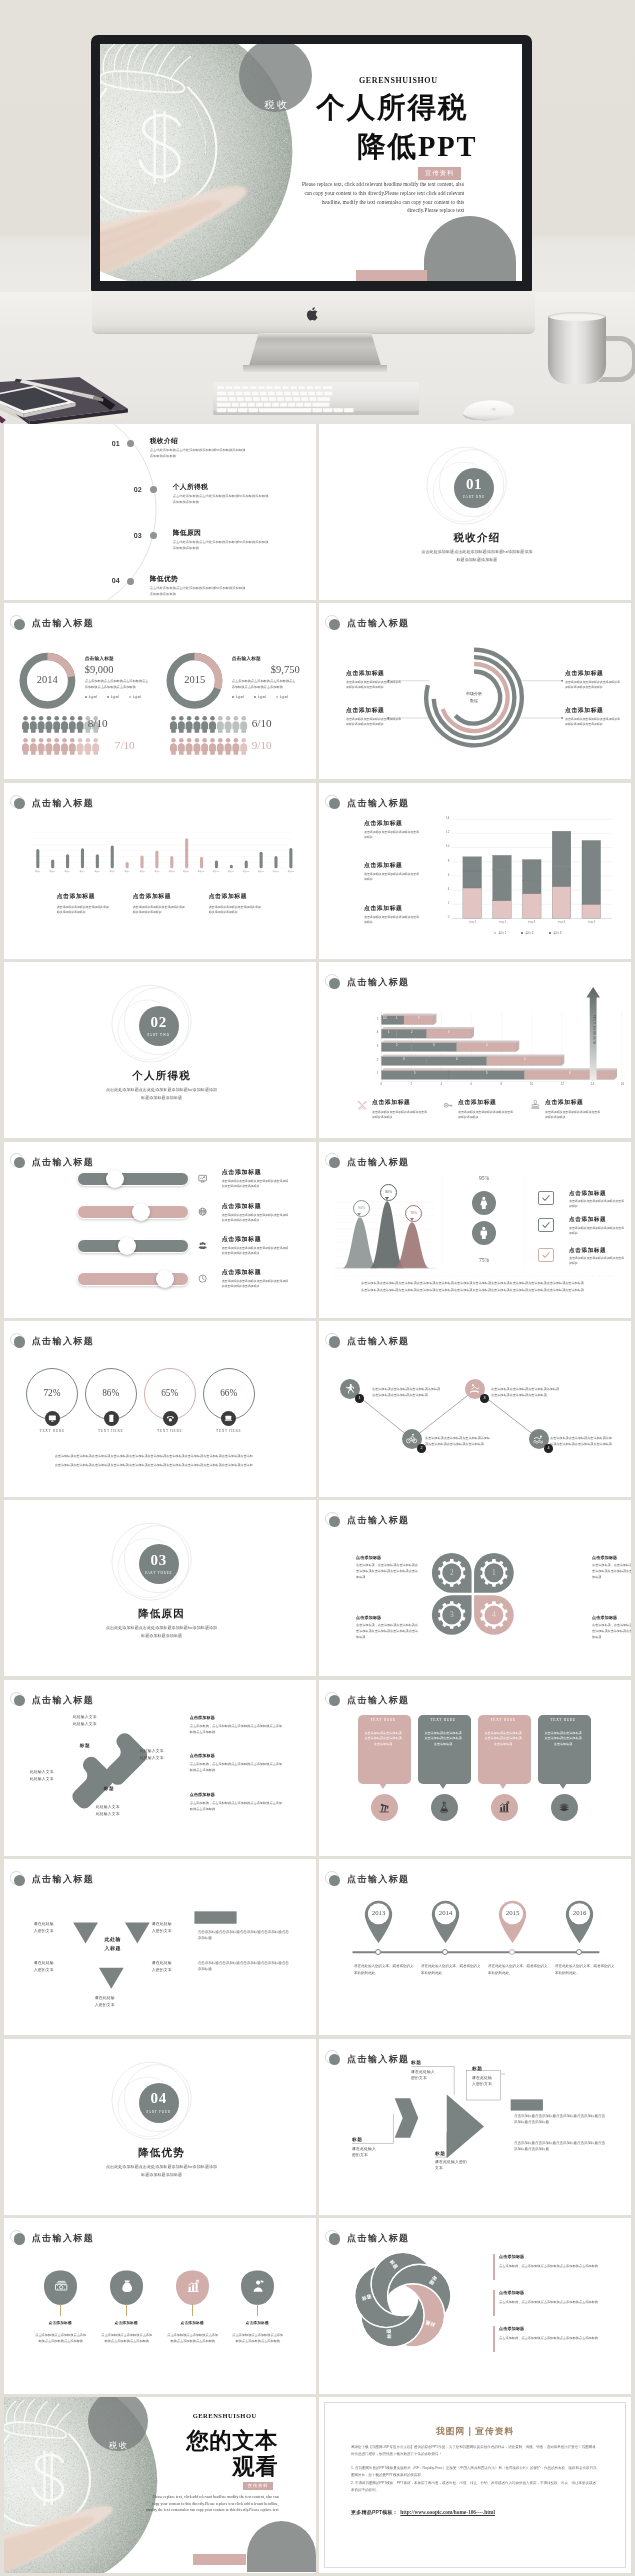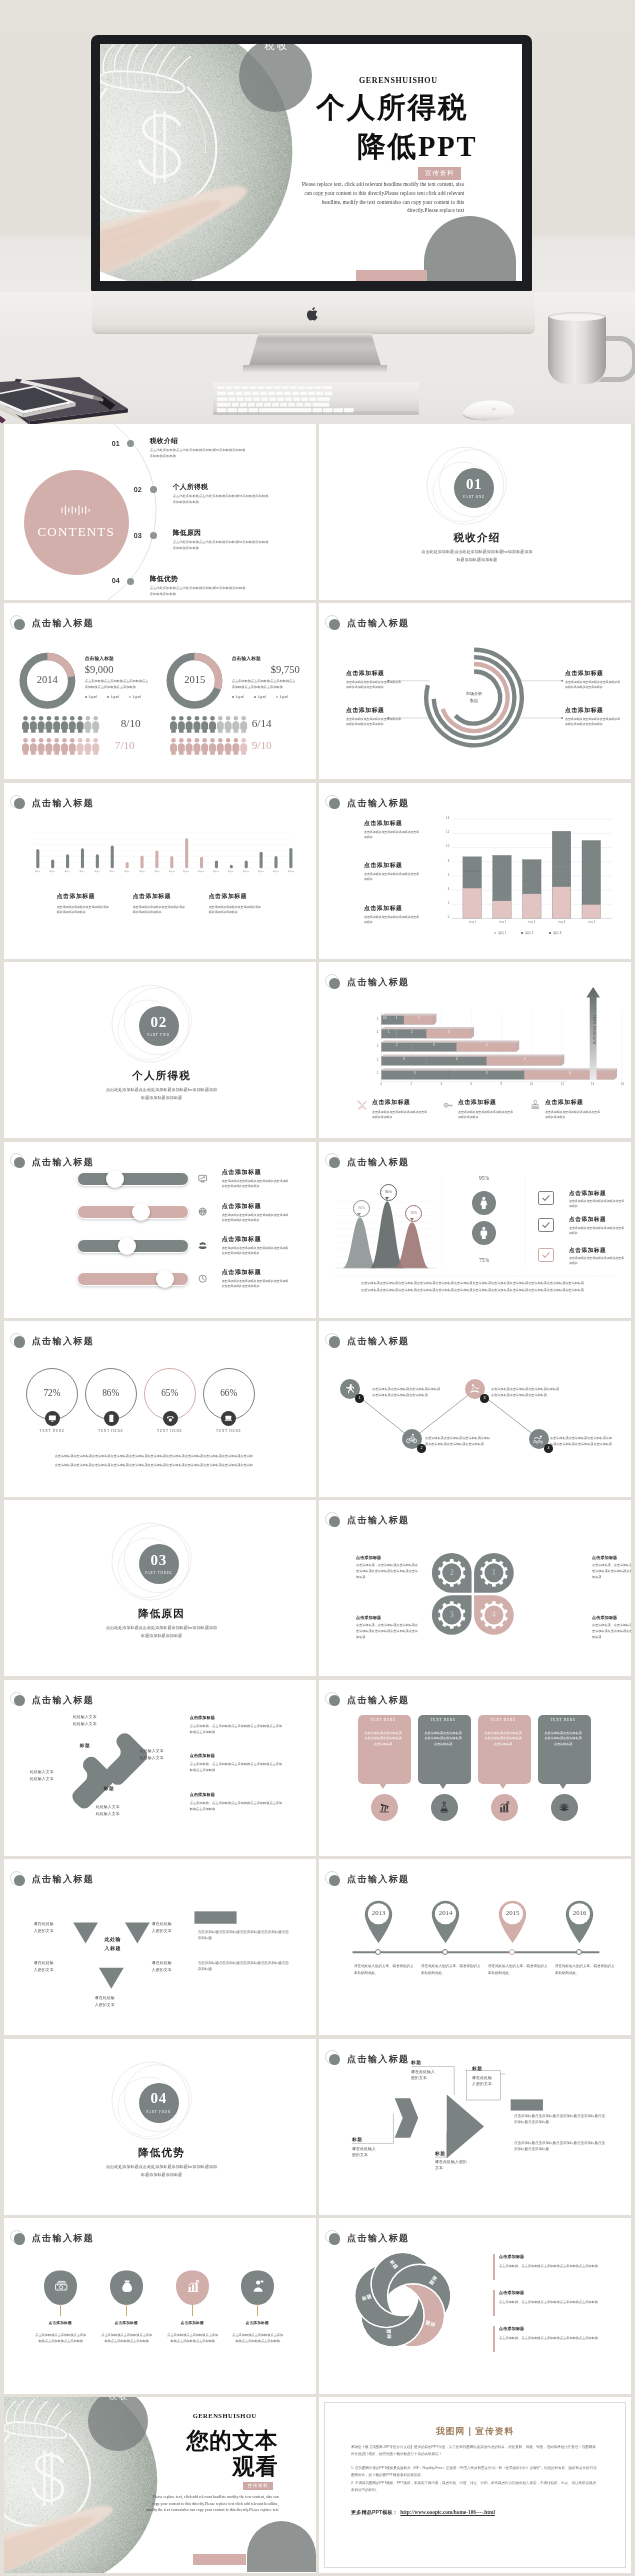--- a/index.html
+++ b/index.html
@@ -32,21 +32,21 @@
        background:#f4f3f2;box-shadow:inset 0 1.2px 1.9px rgba(0,0,0,.14);}
   .mughandle{position:absolute;left:598px;top:336px;width:28.5px;height:36px;
        border:5.6px solid #b9b8b5;border-left-color:transparent;border-radius:0 17.4px 17.4px 0;}
   .kbd{position:absolute;left:213px;top:382px;width:206px;height:33px;}
   .mouse{position:absolute;left:458px;top:398px;width:58px;height:23.6px;}
   .books{position:absolute;left:-18.6px;top:360px;width:168px;height:65px;}
 
   
   .cs{position:absolute;inset:0;background:#fff;overflow:hidden;}
   .cs .badge{position:absolute;left:139px;top:-5px;width:73px;height:73px;border-radius:50%;
-       background:rgba(122,127,126,.80);display:flex;align-items:flex-start;justify-content:center;
+       background:rgba(122,127,126,.80);display:flex;align-items:flex-end;justify-content:center;
        color:#fff;font-size:10px;letter-spacing:2.5px;text-indent:2.5px;}
   .cs .en{position:absolute;left:205px;top:32px;width:186px;text-align:center;
        font-family:"Liberation Serif",serif;font-weight:700;font-size:8px;letter-spacing:0.6px;color:#1a1a1a;}
   .cs .cn{position:absolute;width:186px;text-align:center;color:#101010;
        font-size:28.5px;font-weight:700;letter-spacing:1.9px;line-height:28.5px;
        font-family:"Liberation Serif",serif;}
   .cs .pill{position:absolute;background:#cda8a5;color:#fff;
        font-size:6.2px;padding:1.9px 6.8px;letter-spacing:1.2px;}
   .cs .para{position:absolute;left:194px;width:170px;text-align:right;
        font-family:"Liberation Serif",serif;font-size:5.1px;line-height:8.7px;color:#3d3d3d;letter-spacing:0.1px;}
@@ -315,36 +315,20 @@
     <path d="M8 26 C 14 32 34 36 52 36 C 30 37 6 34 8 26 Z" fill="#b9b8b5" opacity=".7"></path>
     <ellipse cx="58" cy="18" rx="3" ry="2.2" fill="#cfcecb" opacity=".6"></ellipse>
   </svg>
 </div>
 <div class="grid">
 <div class="row">
 <div class="slide">
           <svg width="312" height="176" style="position:absolute;left:0;top:0;" viewBox="0 0 503 283">
             <path d="M177 0 A174.1 174.1 0 0 1 167.3 283" fill="none" stroke="#cbcbcb" stroke-width=".9"></path>
           </svg>
-          <div style="position:absolute;left:20px;top:46px;width:105px;height:105px;border-radius:50%;background:#d3afac;display:flex;flex-direction:column;align-items:center;justify-content:center;">
-            <svg width="31" height="10.5" viewBox="0 0 50 17">
-              <g stroke="#fff" stroke-width="1.7">
-                <path d="M1.5 4v9"></path>
-                <path d="M7 1v15"></path>
-                <path d="M12.5 5v7"></path>
-                <path d="M18 2v13"></path>
-                <path d="M23.5 5v7"></path>
-                <path d="M29 1v15"></path>
-                <path d="M34.5 4v9"></path>
-                <path d="M40 2v13"></path>
-                <path d="M45.5 6v5"></path>
-              </g>
-            </svg>
-            <div style="color:#fff;font-family:'Liberation Serif',serif;font-size:13px;letter-spacing:1.2px;margin-top:9.3px;">CONTENTS</div>
-          </div>
           <div>
             <div style="position:absolute;left:108px;top:17px;width:12.4px;font-size:7.1px;line-height:7.4px;color:#3a3a3a;font-weight:700;text-align:left;letter-spacing:0.2px;">01</div>
             <div style="position:absolute;left:123px;top:16px;width:7.4px;height:7.4px;border-radius:50%;background:#8d9493;"></div>
             <div style="position:absolute;left:146px;top:13px;width:74px;font-size:6.8px;line-height:8px;color:#1c1c1c;font-weight:700;text-align:left;letter-spacing:0.3px;">税收介绍</div>
             <div style="position:absolute;left:146px;top:24px;width:99px;font-size:3.2px;line-height:5.6px;color:#5d5d5d;font-weight:400;text-align:left;letter-spacing:0.1px;">点击此处添加标题点击此处添加标题添加标题he添加标题添加标题添加标题添加标题</div>
           </div>
           <div>
             <div style="position:absolute;left:130px;top:63px;width:12.4px;font-size:7.1px;line-height:7.4px;color:#3a3a3a;font-weight:700;text-align:left;letter-spacing:0.2px;">02</div>
             <div style="position:absolute;left:146px;top:62px;width:7.4px;height:7.4px;border-radius:50%;background:#8d9493;"></div>
             <div style="position:absolute;left:169px;top:59px;width:74px;font-size:6.8px;line-height:8px;color:#1c1c1c;font-weight:700;text-align:left;letter-spacing:0.3px;">个人所得税</div>
@@ -440,21 +424,21 @@
             </g>
             <g transform="translate(100.4,0) scale(1.12)" fill="#bcc1c0">
               <circle cx="5" cy="3.3" r="3.3"></circle>
               <path d="M5 7.4c-3 0-5 2-5 4.6v7.2h1.7V24h6.6v-4.8H10v-7.2C10 9.4 8 7.4 5 7.4Z"></path>
             </g>
             <g transform="translate(113.0,0) scale(1.12)" fill="#bcc1c0">
               <circle cx="5" cy="3.3" r="3.3"></circle>
               <path d="M5 7.4c-3 0-5 2-5 4.6v7.2h1.7V24h6.6v-4.8H10v-7.2C10 9.4 8 7.4 5 7.4Z"></path>
             </g>
           </svg>
-          <div style="position:absolute;left:112px;top:114px;width:30px;font-size:11.2px;line-height:13.6px;color:#555;font-weight:400;text-align:center;letter-spacing:0px;font-family:'Liberation Serif',serif;">8/10</div>
+          <div style="position:absolute;left:84px;top:114px;width:30px;font-size:11.2px;line-height:13.6px;color:#555;font-weight:400;text-align:left;letter-spacing:0px;font-family:'Liberation Serif',serif;">8/10</div>
           <svg width="87" height="17.4" style="position:absolute;left:18.6px;top:135px;" viewBox="0 0 140 28">
             <g transform="translate(0.0,0) scale(1.12)" fill="#d2aeab">
               <circle cx="5" cy="3.3" r="3.3"></circle>
               <path d="M5 7.4c-3 0-5 2-5 4.6v7.2h1.7V24h6.6v-4.8H10v-7.2C10 9.4 8 7.4 5 7.4Z"></path>
             </g>
             <g transform="translate(12.6,0) scale(1.12)" fill="#d2aeab">
               <circle cx="5" cy="3.3" r="3.3"></circle>
               <path d="M5 7.4c-3 0-5 2-5 4.6v7.2h1.7V24h6.6v-4.8H10v-7.2C10 9.4 8 7.4 5 7.4Z"></path>
             </g>
             <g transform="translate(25.1,0) scale(1.12)" fill="#d2aeab">
@@ -546,21 +530,21 @@
             </g>
             <g transform="translate(100.4,0) scale(1.12)" fill="#bcc1c0">
               <circle cx="5" cy="3.3" r="3.3"></circle>
               <path d="M5 7.4c-3 0-5 2-5 4.6v7.2h1.7V24h6.6v-4.8H10v-7.2C10 9.4 8 7.4 5 7.4Z"></path>
             </g>
             <g transform="translate(113.0,0) scale(1.12)" fill="#bcc1c0">
               <circle cx="5" cy="3.3" r="3.3"></circle>
               <path d="M5 7.4c-3 0-5 2-5 4.6v7.2h1.7V24h6.6v-4.8H10v-7.2C10 9.4 8 7.4 5 7.4Z"></path>
             </g>
           </svg>
-          <div style="position:absolute;left:248px;top:114px;width:30px;font-size:11.2px;line-height:13.6px;color:#555;font-weight:400;text-align:left;letter-spacing:0px;font-family:'Liberation Serif',serif;">6/14</div>
+          <div style="position:absolute;left:248px;top:114px;width:30px;font-size:11.2px;line-height:13.6px;color:#555;font-weight:400;text-align:left;letter-spacing:0px;font-family:'Liberation Serif',serif;">6/10</div>
           <svg width="87" height="17.4" style="position:absolute;left:166px;top:135px;" viewBox="0 0 140 28">
             <g transform="translate(0.0,0) scale(1.12)" fill="#d2aeab">
               <circle cx="5" cy="3.3" r="3.3"></circle>
               <path d="M5 7.4c-3 0-5 2-5 4.6v7.2h1.7V24h6.6v-4.8H10v-7.2C10 9.4 8 7.4 5 7.4Z"></path>
             </g>
             <g transform="translate(12.6,0) scale(1.12)" fill="#d2aeab">
               <circle cx="5" cy="3.3" r="3.3"></circle>
               <path d="M5 7.4c-3 0-5 2-5 4.6v7.2h1.7V24h6.6v-4.8H10v-7.2C10 9.4 8 7.4 5 7.4Z"></path>
             </g>
             <g transform="translate(25.1,0) scale(1.12)" fill="#d2aeab">

